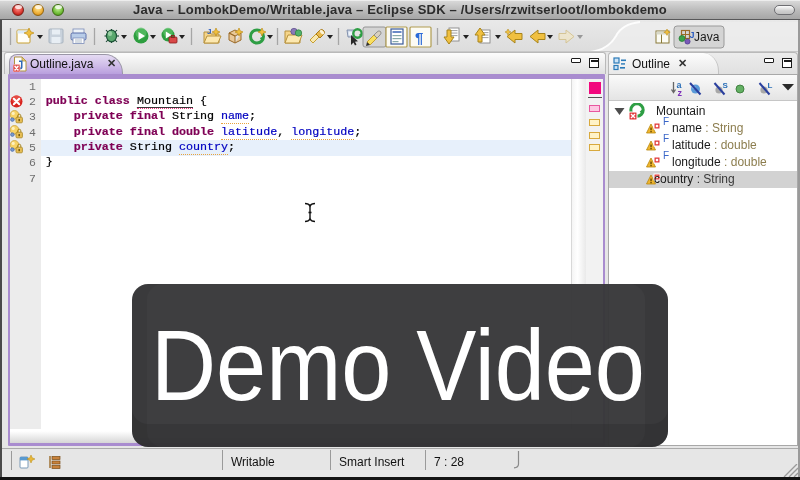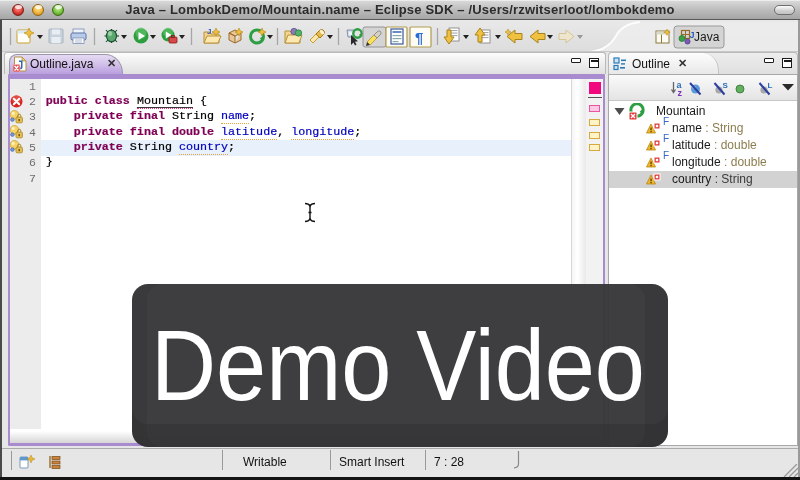--- a/index.html
+++ b/index.html
@@ -13,21 +13,21 @@
 
 <div class="abs" style="left:0;top:0;width:800px;height:19px;background:linear-gradient(#d8d8d8,#b9b9b9 55%,#a6a6a6);border-top:1px solid #ededed;"></div>
 <div class="abs" style="left:0;top:19px;width:800px;height:1px;background:#58585a;"></div>
 
 <div class="abs" style="left:12px;top:4px;width:12px;height:12px;border-radius:50%;background:radial-gradient(circle at 50% 35%, #f8948e 0%, #ec5f57 35%, #cd2a22 70%, #8c100c 100%);border:0.5px solid #7d2019;"></div>
 <div class="abs" style="left:14.5px;top:5px;width:7px;height:4px;border-radius:50%;background:rgba(255,255,255,0.75);"></div>
 <div class="abs" style="left:32px;top:4px;width:12px;height:12px;border-radius:50%;background:radial-gradient(circle at 50% 35%, #fde398 0%, #f6c65a 35%, #e8a32a 70%, #a06a10 100%);border:0.5px solid #93660e;"></div>
 <div class="abs" style="left:34.5px;top:5px;width:7px;height:4px;border-radius:50%;background:rgba(255,255,255,0.75);"></div>
 <div class="abs" style="left:52px;top:4px;width:12px;height:12px;border-radius:50%;background:radial-gradient(circle at 50% 35%, #cdf0a8 0%, #93d45e 35%, #64b22c 70%, #3c7211 100%);border:0.5px solid #3e6c14;"></div>
 <div class="abs" style="left:54.5px;top:5px;width:7px;height:4px;border-radius:50%;background:rgba(255,255,255,0.75);"></div>
-<div class="abs" style="left:0;top:2px;width:800px;height:16px;text-align:center;font-size:13px;letter-spacing:0.18px;font-weight:bold;color:#2c2c2c;line-height:16px;">Java – LombokDemo/Mountain.name – Eclipse SDK – /Users/rzwitserloot/lombokdemo</div>
+<div class="abs" style="left:0;top:2px;width:800px;height:16px;text-align:center;font-size:13px;letter-spacing:0.18px;font-weight:bold;color:#2c2c2c;line-height:16px;">Java – LombokDemo/Writable.java – Eclipse SDK – /Users/rzwitserloot/lombokdemo</div>
 
 <div class="abs" style="left:774px;top:5px;width:21px;height:10px;border-radius:5.5px;background:linear-gradient(#fdfdfd,#cfcfcf 60%,#c2c2c2);border:1.2px solid #6e6e72;"></div>
 
 <div class="abs" id="toolbar" style="left:0;top:20px;width:800px;height:32px;background:linear-gradient(#e9e9e9,#dcdcdc);"></div>
 <svg class="abs" style="left:0;top:20px;" width="800" height="32" viewBox="0 0 800 32">
 
   <path d="M590 32 Q608 30 616 16 Q622 4 640 2 L800 2 L800 32 Z" fill="#ececec" opacity="0.9"></path>
   <path d="M590 32 Q608 30 616 16 Q622 4 640 2" fill="none" stroke="#fdfdfd" stroke-width="2"></path>
 
   <g stroke="#a6a6a6" stroke-width="1.3">
@@ -358,21 +358,21 @@
   <div class="abs" style="left:54px;top:31px;color:#3a66c8;font-size:10px;">F</div>
   <div class="abs" style="left:63px;top:36px;">latitude <span style="color:#8c7d4e;">: double</span></div>
   <svg class="abs" style="left:37px;top:54px;" width="15" height="13" viewBox="0 0 15 13">
       <use href="#warnf"></use>
     </svg>
   <div class="abs" style="left:54px;top:48px;color:#3a66c8;font-size:10px;">F</div>
   <div class="abs" style="left:63px;top:53px;">longitude <span style="color:#8c7d4e;">: double</span></div>
   <svg class="abs" style="left:37px;top:71px;" width="15" height="13" viewBox="0 0 15 13">
       <use href="#warnf"></use>
     </svg>
-  <div class="abs" style="left:63px;top:70px;">country <span style="color:#3a3a3a;">: String</span></div>
+  <div class="abs" style="left:45px;top:70px;">country <span style="color:#3a3a3a;">: String</span></div>
 </div>
 <svg width="0" height="0" style="position:absolute;">
   <defs>
     <g id="warnf">
       <path d="M5 2 L9.5 11 L0.5 11 Z" fill="#f0b62f" stroke="#b8860b" stroke-width="0.8"></path>
       <rect x="4.4" y="5.5" width="1.3" height="2.8" fill="#5a4000"></rect>
       <rect x="4.4" y="9" width="1.3" height="1.3" fill="#5a4000"></rect>
       <rect x="8" y="1" width="6" height="6" fill="#e23c3c" stroke="#fff" stroke-width="1"></rect>
       <rect x="9.8" y="2.8" width="2.4" height="2.4" fill="#fff"></rect>
     </g>
@@ -393,21 +393,21 @@
   <rect x="1" y="3" width="8" height="3.4" fill="#5a9ad0"></rect>
   <path d="M12 1 L13.2 3.8 L16 5 L13.2 6.2 L12 9 L10.8 6.2 L8 5 L10.8 3.8 Z" fill="#e8b83c" stroke="#b88a10" stroke-width="0.5"></path>
 </svg>
 <svg class="abs" style="left:48px;top:455px;" width="14" height="14" viewBox="0 0 14 14">
   <line x1="2" y1="1" x2="2" y2="13" stroke="#9a6a28" stroke-width="1.4"></line>
   <rect x="4" y="1.5" width="8" height="3" fill="#c8823c" stroke="#7a4a14" stroke-width="0.7"></rect>
   <rect x="4" y="6" width="8" height="3" fill="#c8823c" stroke="#7a4a14" stroke-width="0.7"></rect>
   <rect x="4" y="10.5" width="8" height="3" fill="#c8823c" stroke="#7a4a14" stroke-width="0.7"></rect>
 </svg>
 <div class="abs" style="left:222px;top:450px;width:1px;height:20px;background:#9a9a9a;"></div>
-<div class="abs" style="left:231px;top:455px;font-size:12px;color:#111;margin-left:12px;">Writable</div>
+<div class="abs" style="left:231px;top:455px;font-size:12px;color:#111;">Writable</div>
 <div class="abs" style="left:330px;top:450px;width:1px;height:20px;background:#9a9a9a;"></div>
 <div class="abs" style="left:339px;top:455px;font-size:12px;color:#111;">Smart Insert</div>
 <div class="abs" style="left:425px;top:450px;width:1px;height:20px;background:#9a9a9a;"></div>
 <div class="abs" style="left:434px;top:455px;font-size:12px;color:#111;">7 : 28</div>
 <svg class="abs" style="left:512px;top:451px;" width="8" height="18" viewBox="0 0 8 18">
     <path d="M6.5 0 V13 Q6.5 16.5 2 16.8" fill="none" stroke="#8a8a8a" stroke-width="1.2"></path>
   </svg>
 
 <div class="abs" style="left:0;top:477px;width:800px;height:3px;background:#131313;"></div>
 

